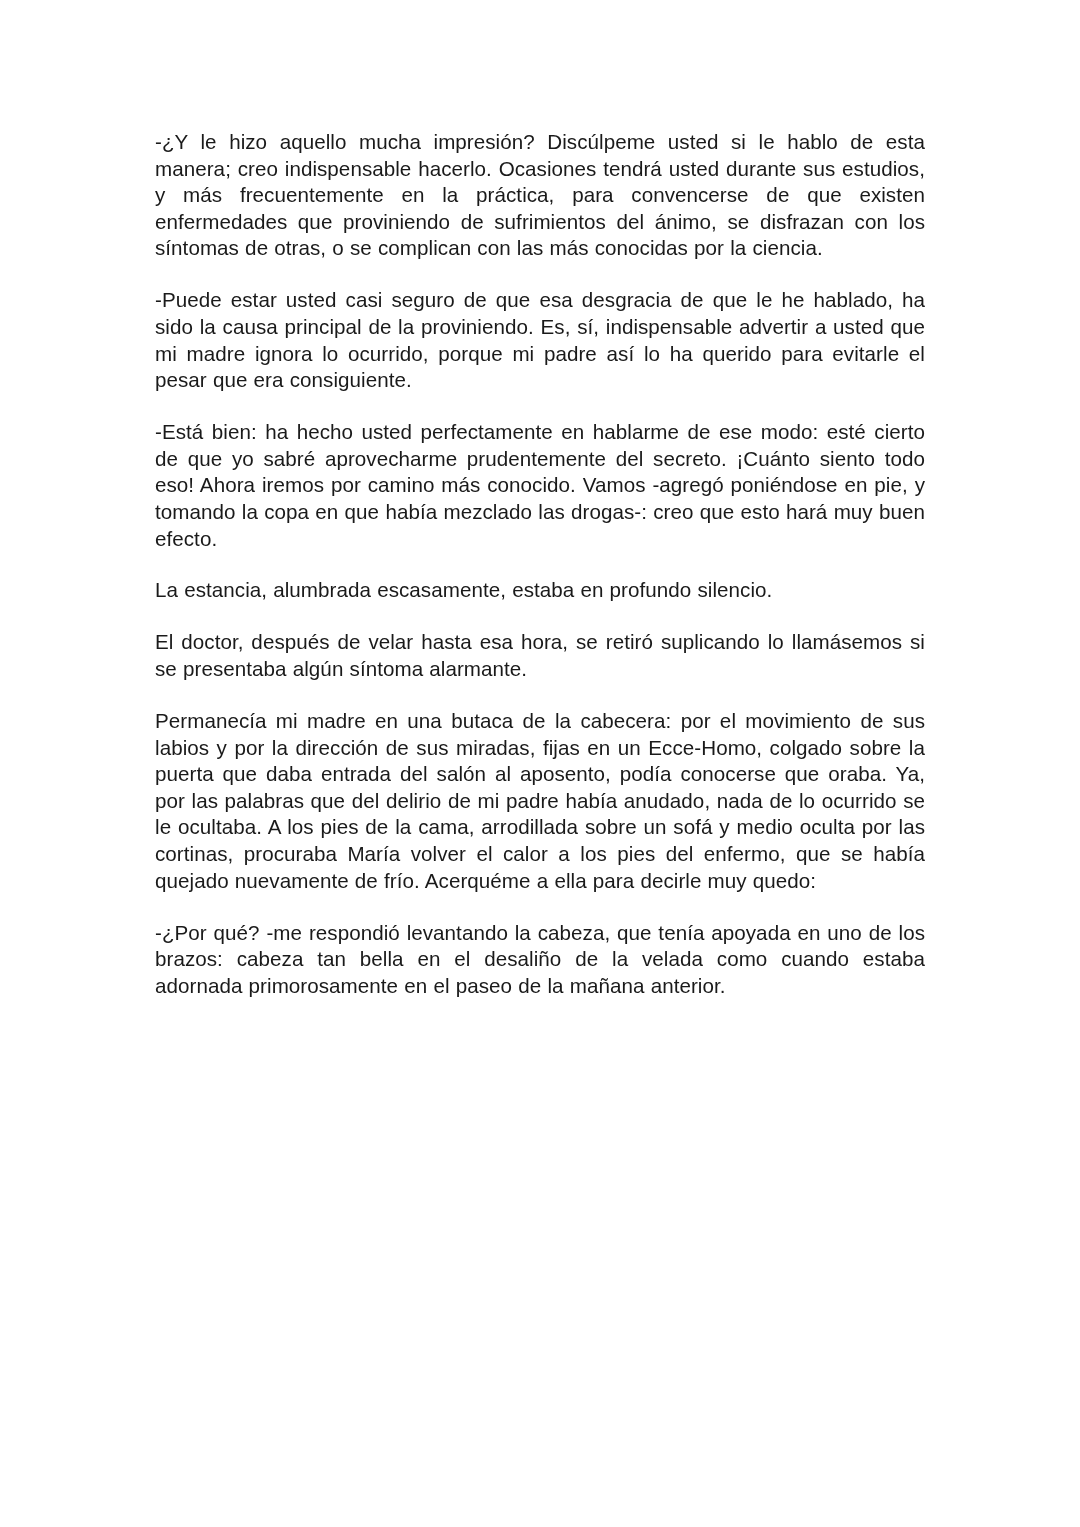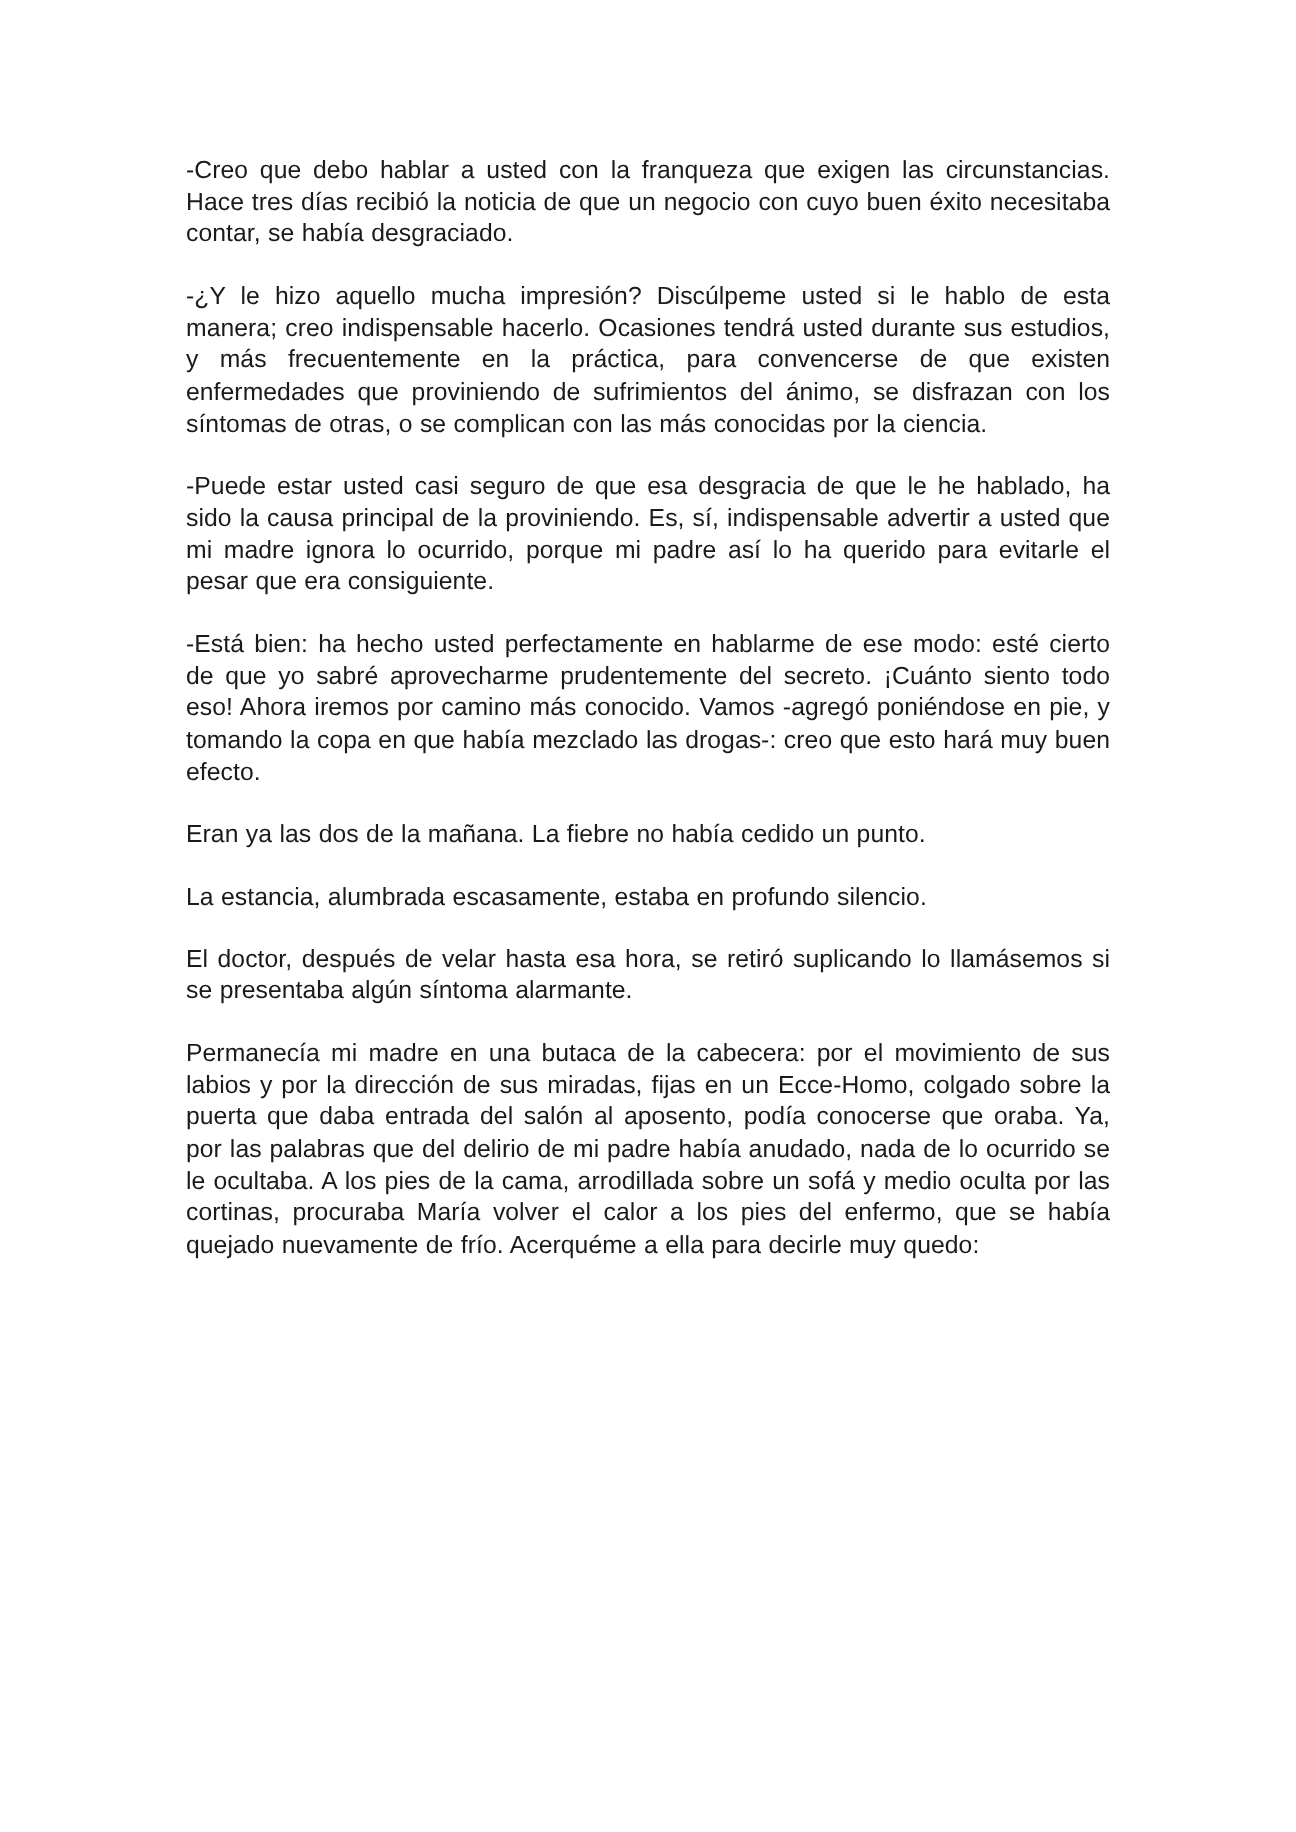--- a/index.html
+++ b/index.html
@@ -29,21 +29,20 @@
       text-align: justify;
       text-align-last: left;
       hyphens: none;
       word-spacing: 0.4px;
     }
   </style>
 </head>
 <body>
 
 <main class="page">
-  <p class="para">-Creo que debo hablar a usted con la franqueza que exigen las circunstancias. Hace tres días recibió la noticia de que un negocio con cuyo buen éxito necesitaba contar, se había desgraciado.</p>
   <p class="para">-¿Y le hizo aquello mucha impresión? Discúlpeme usted si le hablo de esta manera; creo indispensable hacerlo. Ocasiones tendrá usted durante sus estudios, y más frecuentemente en la práctica, para convencerse de que existen enfermedades que proviniendo de sufrimientos del ánimo, se disfrazan con los síntomas de otras, o se complican con las más conocidas por la ciencia.</p>
   <p class="para">-Puede estar usted casi seguro de que esa desgracia de que le he hablado, ha sido la causa principal de la proviniendo. Es, sí, indispensable advertir a usted que mi madre ignora lo ocurrido, porque mi padre así lo ha querido para evitarle el pesar que era consiguiente.</p>
   <p class="para">-Está bien: ha hecho usted perfectamente en hablarme de ese modo: esté cierto de que yo sabré aprovecharme prudentemente del secreto. ¡Cuánto siento todo eso! Ahora iremos por camino más conocido. Vamos -agregó poniéndose en pie, y tomando la copa en que había mezclado las drogas-: creo que esto hará muy buen efecto.</p>
-  <p class="para">Eran ya las dos de la mañana. La fiebre no había cedido un punto.</p>
   <p class="para">La estancia, alumbrada escasamente, estaba en profundo silencio.</p>
   <p class="para">El doctor, después de velar hasta esa hora, se retiró suplicando lo llamásemos si se presentaba algún síntoma alarmante.</p>
   <p class="para">Permanecía mi madre en una butaca de la cabecera: por el movimiento de sus labios y por la dirección de sus miradas, fijas en un Ecce-Homo, colgado sobre la puerta que daba entrada del salón al aposento, podía conocerse que oraba. Ya, por las palabras que del delirio de mi padre había anudado, nada de lo ocurrido se le ocultaba. A los pies de la cama, arrodillada sobre un sofá y medio oculta por las cortinas, procuraba María volver el calor a los pies del enfermo, que se había quejado nuevamente de frío. Acerquéme a ella para decirle muy quedo:</p>
+  <p class="para">-¿Por qué? -me respondió levantando la cabeza, que tenía apoyada en uno de los brazos: cabeza tan bella en el desaliño de la velada como cuando estaba adornada primorosamente en el paseo de la mañana anterior.</p>
 </main>
 
 </body></html>

